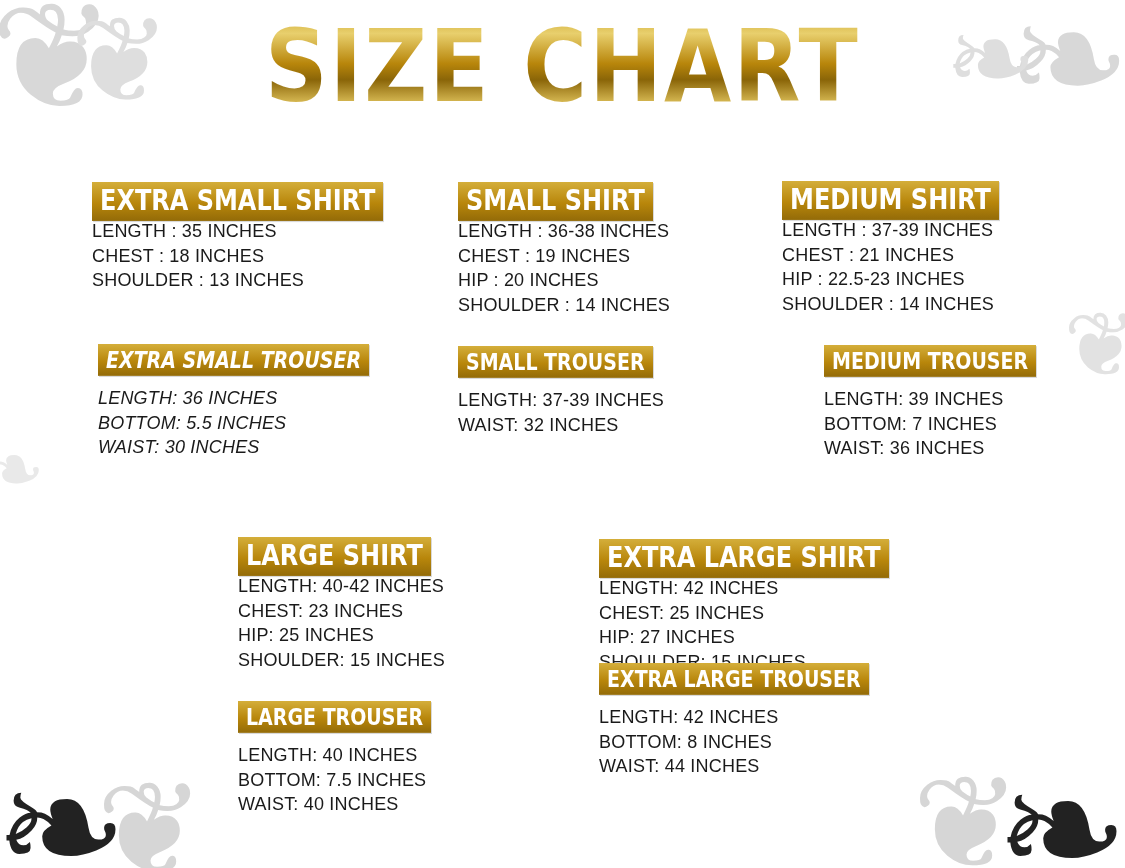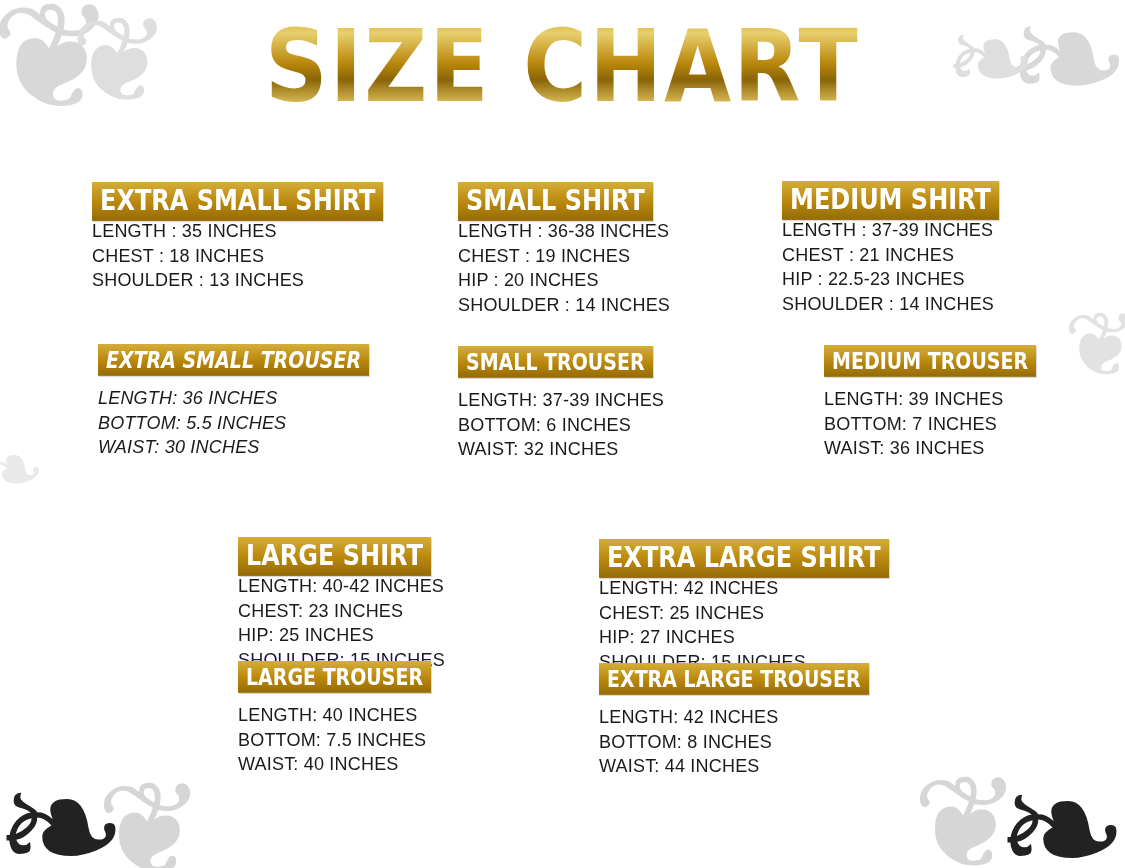--- a/index.html
+++ b/index.html
@@ -124,21 +124,20 @@
     <span class="line">LENGTH : 36-38 INCHES</span>
     <span class="line">CHEST : 19 INCHES</span>
     <span class="line">HIP : 20 INCHES</span>
     <span class="line">SHOULDER : 14 INCHES</span>
   </div>
 </div>
 <div class="block" style="top:346px; left:458px;">
   <span class="badge trouser">SMALL TROUSER</span>
   <div class="lines trouser-lines">
     <span class="line">LENGTH: 37-39 INCHES</span>
-    <span class="line">BOTTOM: 6 INCHES</span>
     <span class="line">WAIST: 32 INCHES</span>
   </div>
 </div>
 
 <div class="block" style="top:181px; left:782px;">
   <span class="badge shirt">MEDIUM SHIRT</span>
   <div class="lines">
     <span class="line">LENGTH : 37-39 INCHES</span>
     <span class="line">CHEST : 21 INCHES</span>
     <span class="line">HIP : 22.5-23 INCHES</span>
@@ -156,21 +155,21 @@
 
 <div class="block" style="top:537px; left:238px;">
   <span class="badge shirt">LARGE SHIRT</span>
   <div class="lines">
     <span class="line">LENGTH: 40-42 INCHES</span>
     <span class="line">CHEST: 23 INCHES</span>
     <span class="line">HIP: 25 INCHES</span>
     <span class="line">SHOULDER: 15 INCHES</span>
   </div>
 </div>
-<div class="block" style="top:661px; left:238px;">
+<div class="block" style="top:701px; left:238px;">
   <span class="badge trouser">LARGE TROUSER</span>
   <div class="lines trouser-lines">
     <span class="line">LENGTH: 40 INCHES</span>
     <span class="line">BOTTOM: 7.5 INCHES</span>
     <span class="line">WAIST: 40 INCHES</span>
   </div>
 </div>
 
 <div class="block" style="top:539px; left:599px;">
   <span class="badge shirt">EXTRA LARGE SHIRT</span>

